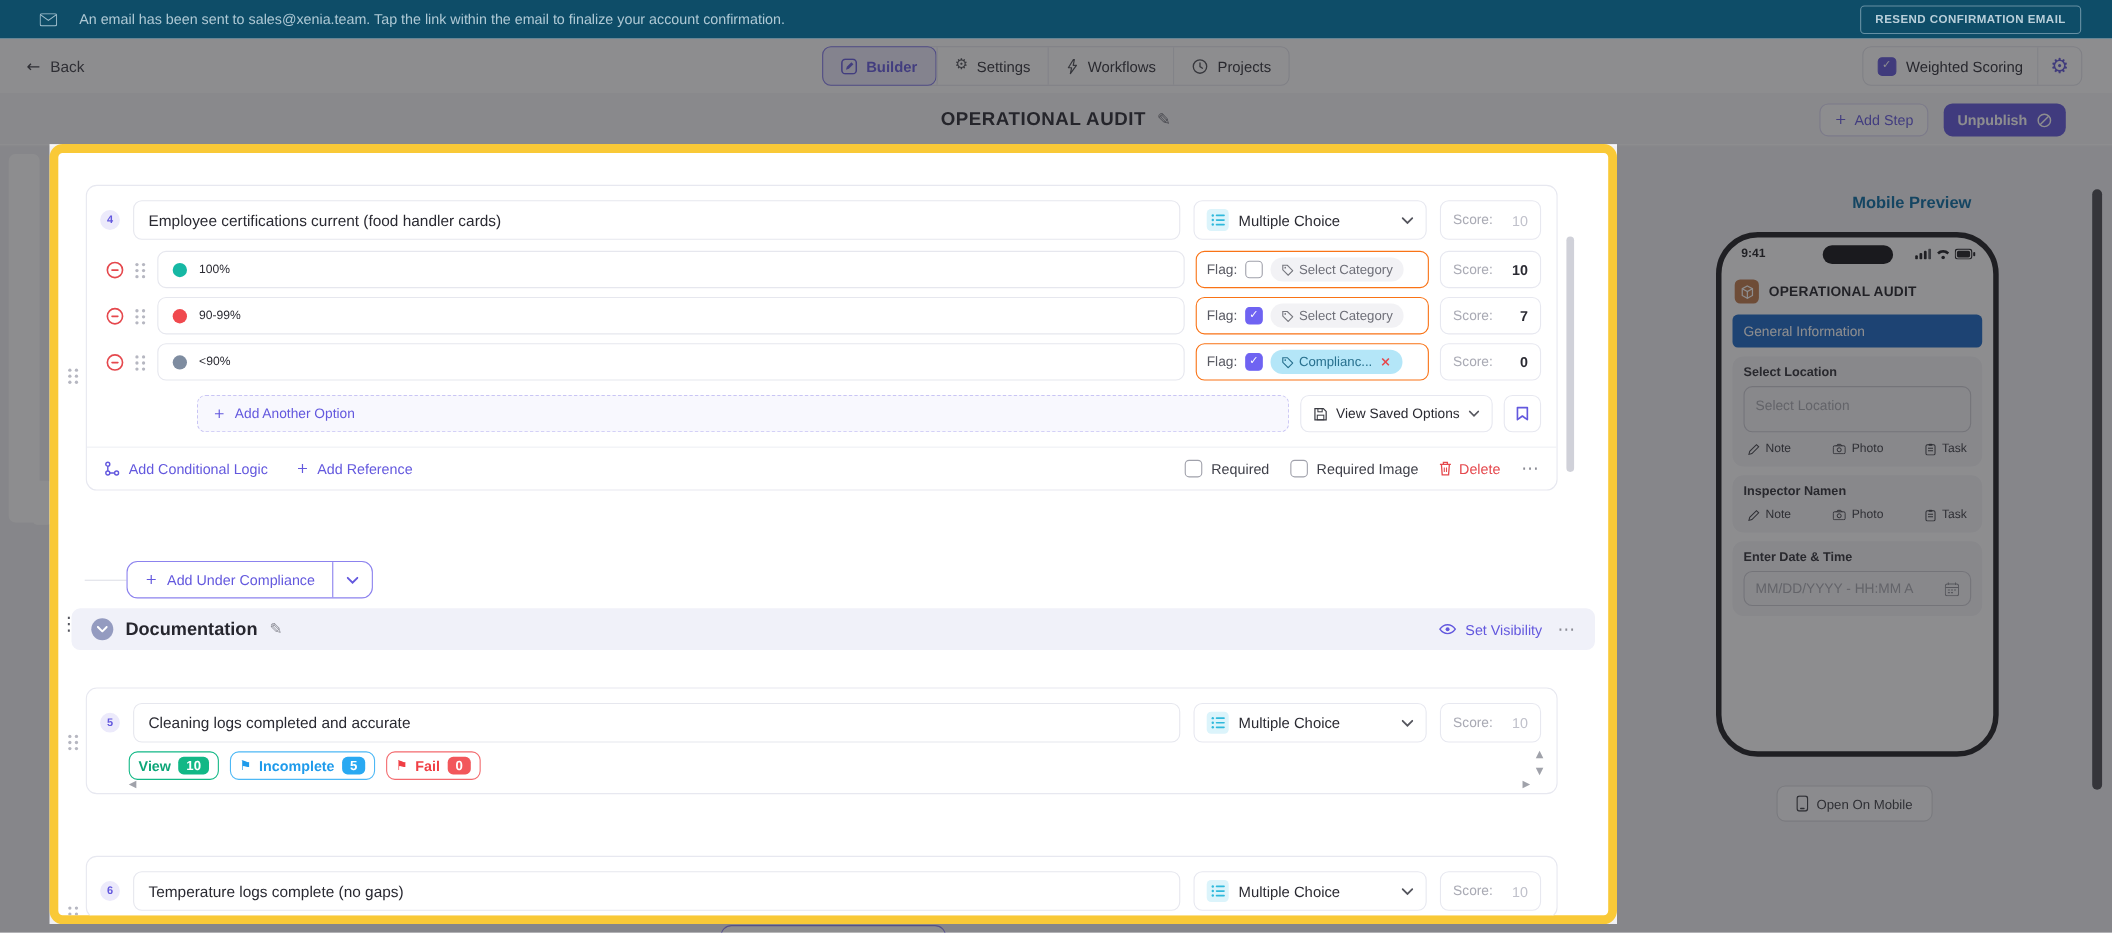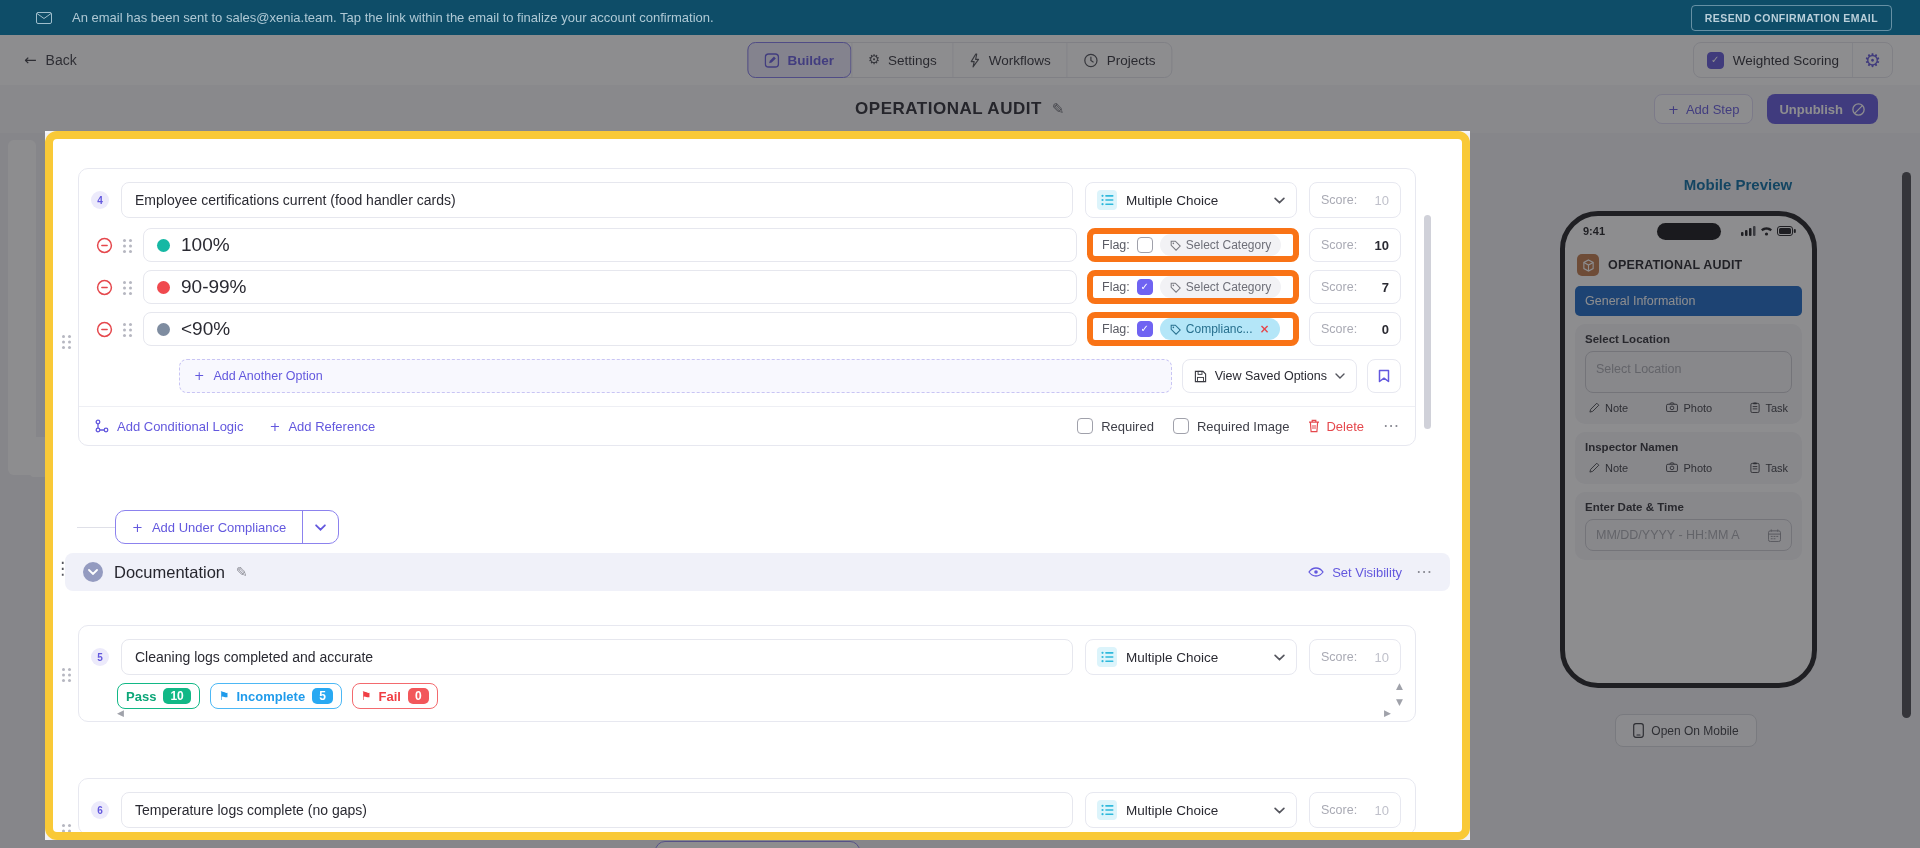--- a/index.html
+++ b/index.html
@@ -88,22 +88,22 @@
 
   .opt-row { display:flex; align-items:center; gap:10px; padding:4px 14px 4px 0; }
   .opt-remove { margin-left:17px; display:flex; flex:0 0 auto; }
   .dots6 { position:relative; width:10px; height:15px; flex:0 0 auto; }
   .dots6::before { content:""; position:absolute; left:0; top:1px; width:3px; height:3px; border-radius:50%;
                    background:#B6B7C1; box-shadow:6px 0 0 #B6B7C1,0 5.5px 0 #B6B7C1,6px 5.5px 0 #B6B7C1,
                    0 11px 0 #B6B7C1,6px 11px 0 #B6B7C1; }
   .opt-input { flex:1; height:34px; gap:11px; }
   .dot { width:13px; height:13px; border-radius:50%; flex:0 0 auto; }
   .dot.teal { background:#16B8A4; } .dot.red { background:#F0494E; } .dot.slate { background:#7E8CA0; }
-  .opt-input span { font-size:19px; }
-  .flag-box { width:212px; flex:0 0 auto; height:34px; border:6px solid #f97316; border-radius:8px;
+  .opt-input span { font-size:11px; }
+  .flag-box { width:212px; flex:0 0 auto; height:34px; border:1px solid #f97316; border-radius:8px;
               display:flex; align-items:center; gap:7px; padding:0 9px; font-size:12.5px; color:#5A5B64; }
   .cat-pill { background:#F2F2F5; border-radius:999px; padding:4px 10px; display:flex; align-items:center;
               gap:5px; font-size:12px; color:#6E6F78; white-space:nowrap; }
   .cat-pill.cyan { background:#B4E6F8; color:#27708E; }
   .pill-x { color:#E5484D; font-weight:bold; font-size:12px; margin-left:2px; }
 
   .add-row { display:flex; align-items:center; gap:10px; padding:9px 14px 4px 100px; }
   .dashed-btn { flex:1; height:34px; border:1.5px dashed #C9C5F4; background:#F8F8FE; border-radius:8px;
                 display:flex; align-items:center; gap:9px; padding-left:14px; color:#6358DE; font-size:12.5px; }
   .view-saved { height:34px; border:1px solid #E7E8F0; border-radius:8px; display:flex; align-items:center;
@@ -122,21 +122,21 @@
                background:#fff; border:1.5px solid #8C82EE; border-radius:10px; color:#6358DE; font-size:13px; }
   .au-main { display:flex; align-items:center; gap:9px; padding:0 16px; }
   .au-chev { width:36px; height:100%; display:flex; align-items:center; justify-content:center;
              border-left:1.5px solid #8C82EE; color:#6358DE; }
   .connector { position:absolute; left:24px; top:388px; width:38px; height:1px; background:#DFE0E8; }
 
   .section-bar { position:absolute; left:12px; top:414px; width:1385px; height:38px; background:#F0F1F9;
                  border-radius:8px; display:flex; align-items:center; gap:11px; padding:0 18px; }
   .sec-chev { width:20px; height:20px; border-radius:50%; background:#949BC0; display:flex;
               align-items:center; justify-content:center; flex:0 0 auto; }
-  .sec-title { font-size:16.5px; font-weight:normal; color:#26262E; }
+  .sec-title { font-size:16.5px; font-weight:bold; color:#26262E; }
   .sec-edit { color:#8B8C95; font-size:14px; }
   .sec-right { margin-left:auto; display:flex; align-items:center; gap:14px; font-size:13px; }
   .sec-drag { position:absolute; left:1px; top:421px; color:#55565E; font-size:17px; }
 
   .badges-row { display:flex; align-items:center; gap:10px; padding:2px 14px 12px 38px; }
   .badge-pill { display:flex; align-items:center; gap:7px; border-radius:8px; padding:4px 8px;
                 font-size:13px; font-weight:bold; border:1.5px solid; background:#fff; }
   .badge-pill.pass { border-color:#12B886; color:#0CA678; }
   .badge-pill.incomplete { border-color:#4DB8F5; color:#1F9BEB; }
   .badge-pill.fail { border-color:#F36A6E; color:#F03E44; }
@@ -166,21 +166,21 @@
   .ph-bluebar { margin:4px 10px 0; height:30px; background:#1565C4; border-radius:5px; display:flex;
                 align-items:center; padding:0 10px; color:#fff; font-size:12.5px; font-weight:normal; }
   .ph-card { margin:8px 10px 0; background:#F4F4F7; border-radius:10px; padding:9px 10px; }
   .ph-label { font-size:11.5px; font-weight:bold; color:#2C2C33; }
   .ph-input { margin-top:6px; border:1.5px solid #CBCBD2; border-radius:8px; padding:10px;
               font-size:12.5px; color:#A8A9B0; }
   .ph-input.tall { height:52px; }
   .ph-input.date { display:flex; align-items:center; justify-content:space-between; padding:8px 10px; }
   .ph-npt { display:flex; align-items:center; justify-content:space-between; padding:9px 4px 1px;
             font-size:11px; color:#3A3B42; }
-  .ph-npt span { display:flex; align-items:flex-start; gap:5px; }
+  .ph-npt span { display:flex; align-items:center; gap:5px; }
   .open-mobile { position:absolute; left:1615px; top:714px; width:142px; height:33px; background:#FBFBFC;
                  border:1px solid #D6D7DD; border-radius:8px; display:flex; align-items:center;
                  justify-content:center; gap:7px; font-size:12px; color:#3A3B42; z-index:10; font-family:inherit; }
   .page-scrollbar { position:absolute; left:1902px; top:172px; width:9px; height:546px; background:#47484E;
                     border-radius:5px; z-index:10; }
   .ghost-strip { position:absolute; left:8px; top:140px; width:28px; height:335px; background:#FFF;
                  border-radius:6px; z-index:10; }
   .ghost-sq { position:absolute; left:30px; top:437px; width:17px; height:40px; background:#FFF;
               border-radius:4px; z-index:10; }
   .partial-btn { position:absolute; left:655px; top:841px; width:205px; height:20px; background:#fff;
@@ -639,21 +639,21 @@
                 </svg>
             </span>
           </div>
           <div class="score-box">
             <span class="score-label">Score:</span>
             <span class="score-val muted">10</span>
           </div>
         </div>
         <div class="badges-row">
           <span class="badge-pill pass">
-            <span>Pass</span>
+            <span>View</span>
             <span class="badge-val pass">10</span>
           </span>
           <span class="badge-pill incomplete">
             <span class="badge-flag glyph">⚑</span>
             <span>Incomplete</span>
             <span class="badge-val incomplete">5</span>
           </span>
           <span class="badge-pill fail">
             <span class="badge-flag glyph">⚑</span>
             <span>Fail</span>

